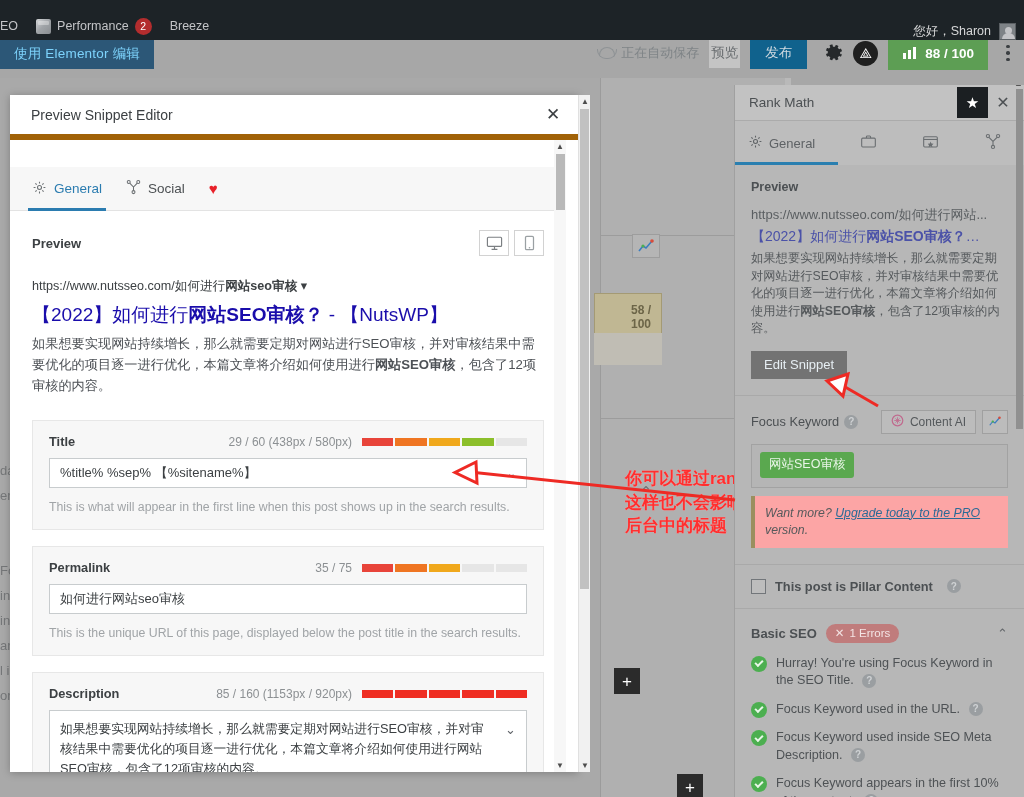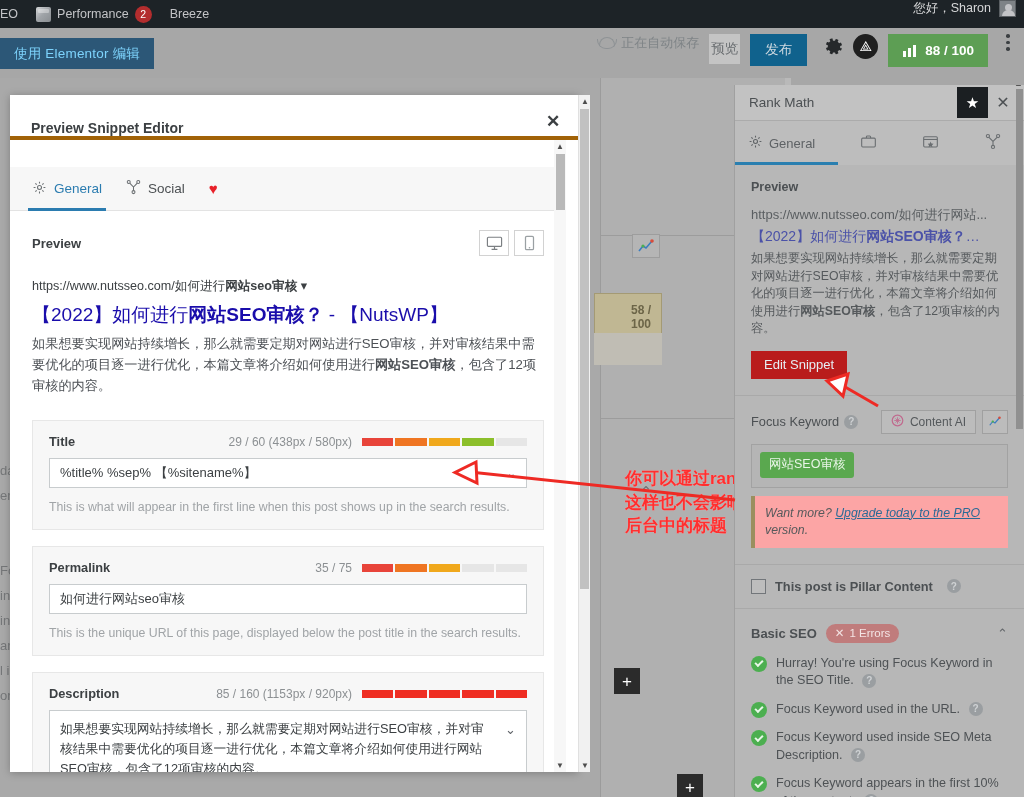--- a/index.html
+++ b/index.html
@@ -6,23 +6,23 @@
   html, body { margin:0; padding:0; }
   body {
     width:1024px; height:797px; overflow:hidden;
     font-family:"Liberation Sans", sans-serif;
     background:#a7a7a7; position:relative;
     -webkit-font-smoothing:antialiased;
   }
 
   
   #wp-adminbar {
-    position:absolute; left:0; top:0; width:1024px; height:28px;
+    position:absolute; left:0; top:0; width:1024px; height:40px;
     background:#1d2327; color:#c3c4c7; font-size:12.5px;
-    display:flex; align-items:flex-start; z-index:40;
+    display:flex; align-items:flex-end; z-index:40;
   }
   .ab-item { display:flex; align-items:center; gap:6px; padding:0 9px; height:28px; color:#c3c4c7; }
   .ab-item.partial { padding-left:0; }
   .ab-badge {
     background:#b32d2e; color:#fff; border-radius:9px; min-width:17px; height:17px;
     font-size:10.5px; display:inline-flex; align-items:center; justify-content:center; padding:0 5px;
   }
   .ab-cube {
     width:15px; height:15px; display:inline-block; position:relative;
     background:linear-gradient(135deg,#d5d7d9 0%,#a0a4a8 48%,#8a8e92 100%);
@@ -50,21 +50,21 @@
     background:#a7a7a7; z-index:30;
   }
   #elementor-btn {
     position:absolute; left:0; top:10px; height:31px; padding:0 14px;
     background:#2c5777; color:#7dd3fc; font-size:13.5px;
     display:flex; align-items:center; border:none;
     letter-spacing:.2px;
   }
   #topbar-actions {
     position:absolute; right:6px; top:6px; height:38px;
-    display:flex; align-items:flex-start; gap:10px;
+    display:flex; align-items:center; gap:10px;
   }
   .autosave { display:flex; align-items:center; gap:6px; color:#7f8487; font-size:13px; }
   .cloud-ico { width:18px; height:12px; position:relative; display:inline-block; }
   .cloud-ico:before {
     content:""; position:absolute; left:0; bottom:0; width:18px; height:9px;
     border:1.6px solid #8e9295; border-top:none; border-radius:0 0 9px 9px;
   }
   .cloud-ico:after {
     content:""; position:absolute; left:2px; top:0px; width:14px; height:8px;
     border:1.6px solid #8e9295; border-bottom:none; border-radius:8px 8px 0 0;
@@ -156,21 +156,21 @@
   }
   #rm-body { position:absolute; left:0; top:81px; right:0; bottom:0; overflow:hidden; }
   .rm-section { padding:14px 16px 16px 16px; border-bottom:1px solid #a9a9a9; }
   .rm-label { font-size:12.5px; font-weight:bold; color:#4c5053; margin-bottom:12px; }
   .rm-prev-url { font-size:13px; color:#5a5e61; margin-bottom:2px; }
   .rm-prev-title { font-size:14px; color:#4b52a8; line-height:20px; font-weight:bold; }
   .rm-prev-title .plain { font-weight:normal; }
   .rm-prev-desc { font-size:12.3px; color:#55595c; line-height:17.5px; margin-top:4px; }
   .rm-prev-desc b { font-weight:bold; }
   #edit-snippet-btn {
-    margin-top:13px; background:#b91c1c; color:#e6eef3; border:none;
+    margin-top:13px; background:#737373; color:#e6eef3; border:none;
     font-size:13px; height:28px; padding:0 13px;
   }
 
   .rm-row { display:flex; align-items:center; }
   .rm-fk-label { font-size:12.8px; color:#4c5053; }
   .help-ico {
     width:14px; height:14px; border-radius:50%; background:#9a9ea1; color:#cfd2d4;
     font-size:10px; display:inline-flex; align-items:center; justify-content:center;
     margin-left:5px; vertical-align:middle; font-weight:bold;
   }
@@ -225,23 +225,22 @@
   }
   #rm-scrollarrow { position:absolute; right:0; top:-11px; width:9px; text-align:center; color:#555; font-size:9px; }
 
   
   #modal-wrap { position:absolute; left:10px; top:95px; width:580px; height:677px; z-index:50; }
   #modal {
     position:absolute; left:0; top:0; width:568px; height:677px; background:#fff;
     box-shadow:0 1px 8px rgba(0,0,0,.25);
   }
   #modal-head {
-    height:45px; border-bottom:4px solid #a16207; display:flex; align-items:flex-end;
+    height:45px; border-bottom:6px solid #a16207; display:flex; align-items:center;
     padding:0 10px 0 21px;
-    font-weight:bold;
   }
   #modal-head .t { font-size:14px; color:#3c4043; flex:1; }
   #modal-close { width:30px; height:30px; display:flex; align-items:center; justify-content:center; font-size:17px; color:#3c4043; }
   #modal-body { position:absolute; left:0; top:45px; right:12px; bottom:0; overflow:hidden; background:#fff; }
   #modal-spacer { height:27px; background:#fff; }
   #modal-tabs {
     height:44px; background:#f7f7f7; border-bottom:1px solid #e3e3e3;
     display:flex; align-items:center; padding:0 22px; gap:24px;
   }
   .m-tab { display:flex; align-items:center; gap:7px; font-size:13.5px; color:#4c5053; height:44px; position:relative; }

